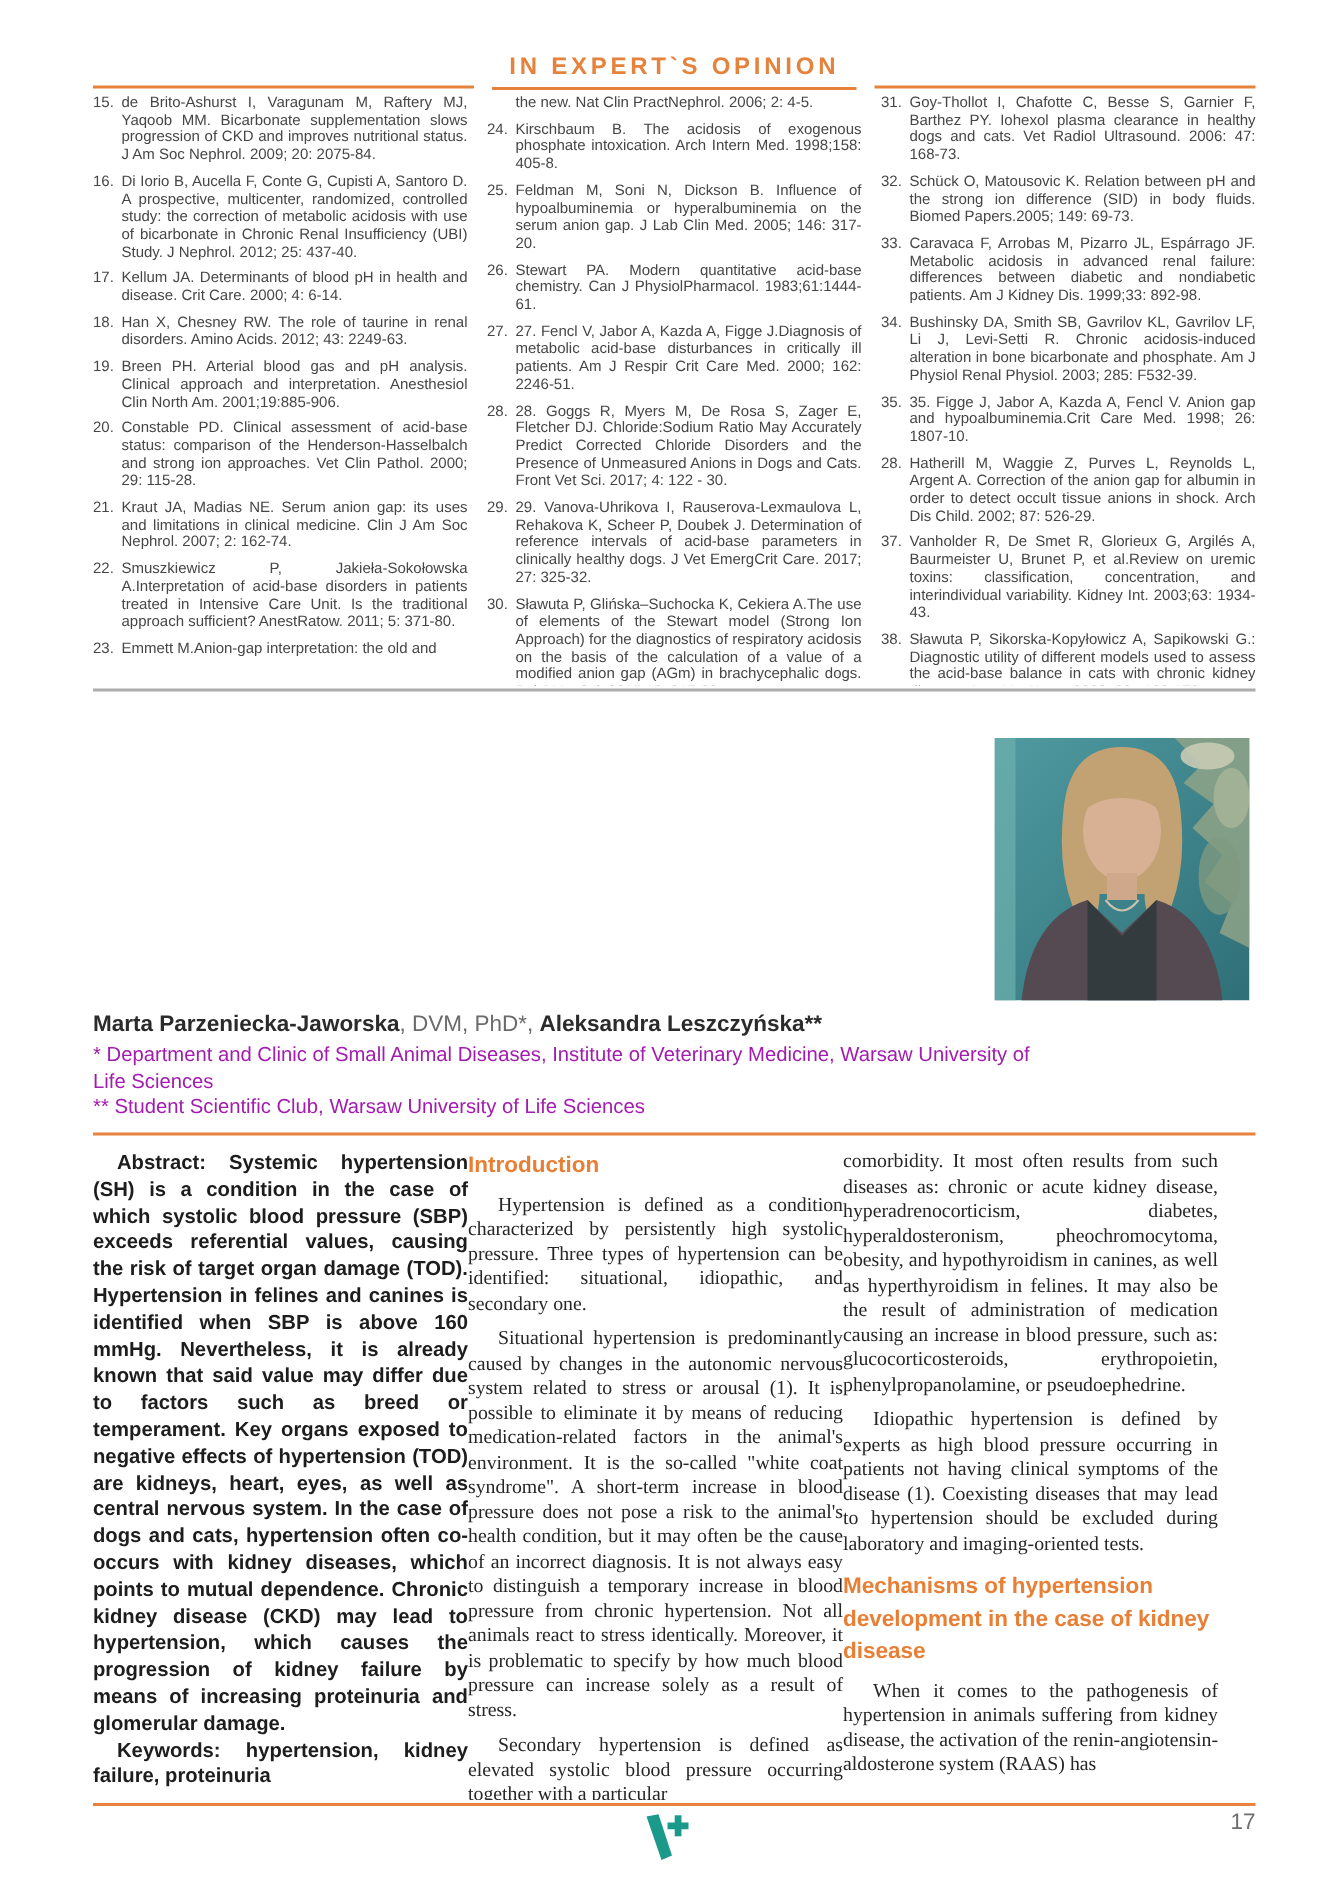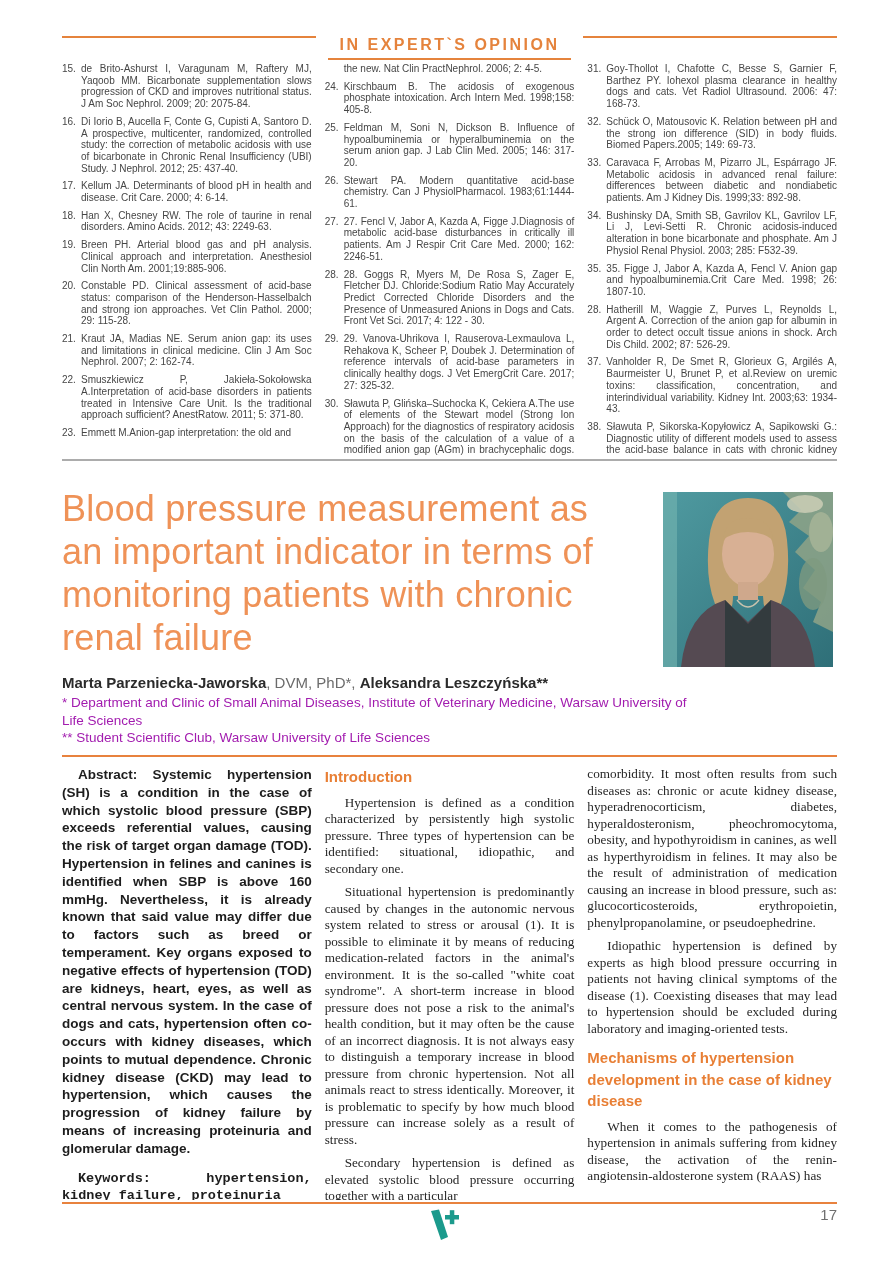--- a/index.html
+++ b/index.html
@@ -1,20 +1,20 @@
 <!DOCTYPE html>
 <html><head>
 <meta charset="utf-8">
 <style>
   html,body{margin:0;padding:0;background:#ffffff;}
   .page{position:relative;width:892px;height:1262px;background:#fff;overflow:hidden;
         font-family:"Liberation Sans",sans-serif;}
 
   
-  .header-row{position:absolute;top:36px;left:62px;width:775px;display:flex;align-items:flex-start;gap:12px;}
+  .header-row{position:absolute;top:36px;left:62px;width:775px;display:flex;align-items:flex-end;gap:12px;}
   .header-line{flex:1;border-bottom:2px solid #E5833C;margin-bottom:1px;}
   .header-title{color:#E5833C;font-weight:bold;font-size:16px;letter-spacing:2.5px;
                 padding:0 12px 4px;border-bottom:2px solid #E5833C;white-space:nowrap;}
 
   
   .refs{position:absolute;top:63px;left:62px;width:775px;height:394px;display:flex;gap:13px;overflow:hidden;}
   .ref-col{width:250px;font-size:10px;line-height:11.7px;color:#464646;text-align:justify;}
   .ref-item{position:relative;padding-left:19px;margin-bottom:6px;}
   .ref-num{position:absolute;left:0;top:0;}
 
@@ -29,26 +29,26 @@
 
   .authors{position:absolute;top:674px;left:62px;width:650px;}
   .author-line{font-size:15px;color:#333;margin:0 0 3px 0;}
   .author-name{font-weight:bold;color:#2b2b2b;}
   .author-degrees{font-weight:normal;color:#6b6b6b;}
   .affil{font-size:13.5px;line-height:17.5px;color:#a21caf;margin:0;}
 
   .rule-orange-top{position:absolute;top:755px;left:62px;width:775px;border-top:2px solid #E8823E;}
 
   
-  .body-cols{position:absolute;top:766px;left:62px;width:775px;height:434px;display:flex;gap:13px;overflow:hidden;}
+  .body-cols{position:absolute;top:766px;left:62px;width:775px;height:434px;display:flex;overflow:hidden;}
   .body-col{width:250px;}
 
   .abstract p{font-weight:bold;font-size:13.5px;line-height:17.8px;color:#1d1d1d;
               text-align:justify;text-indent:16px;margin:0;}
-  .abstract p + p{margin-top:12px;font-family:Liberation Mono, monospace;}
+  .abstract p + p{margin-top:0;}
 
   .serif p{font-family:"Liberation Serif",serif;font-size:13.2px;line-height:16.5px;color:#262626;
            text-align:justify;text-indent:20px;margin:0 0 7px 0;}
   .serif p.no-indent{text-indent:0;}
 
   h2.section{font-size:15px;line-height:21.5px;font-weight:bold;color:#E87F35;margin:0 0 7px 0;}
   h2.section.mid{margin-top:10px;}
 
   
   .rule-orange-bottom{position:absolute;top:1202px;left:62px;width:775px;border-top:2px solid #E8823E;}
@@ -195,30 +195,20 @@
 
         <div class="ref-item">
           <span class="ref-num">38.</span>
           <span>Sławuta P, Sikorska-Kopyłowicz A, Sapikowski G.: Diagnostic utility of different models used to assess the acid-base balance in cats with chronic kidney disease. Acta Vet Hung. 2020, 68, :169-176.</span>
         </div>
       </div>
   </div>
 
   <div class="rule-gray"></div>
 
-  <h1 class="title">
-
-      <span class="title-line">Blood pressure measurement as</span>
-
-      <span class="title-line">an important indicator in terms of</span>
-
-      <span class="title-line">monitoring patients with chronic</span>
-
-      <span class="title-line">renal failure</span>
-    </h1>
 
   <div class="photo">
     <svg width="170" height="175" viewBox="0 0 170 175">
       <defs>
         <linearGradient id="bgGrad" x1="0" y1="0" x2="1" y2="1">
           <stop offset="0" stop-color="#4f9aa0"></stop>
           <stop offset="1" stop-color="#2f6f78"></stop>
         </linearGradient>
       </defs>
       <rect width="170" height="175" fill="url(#bgGrad)"></rect>

